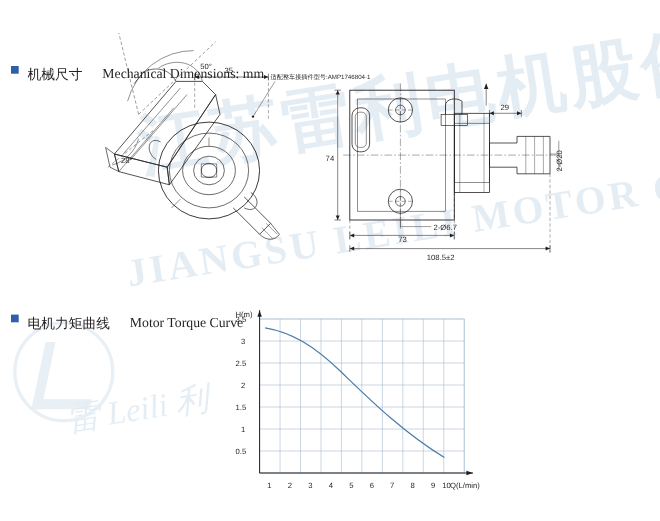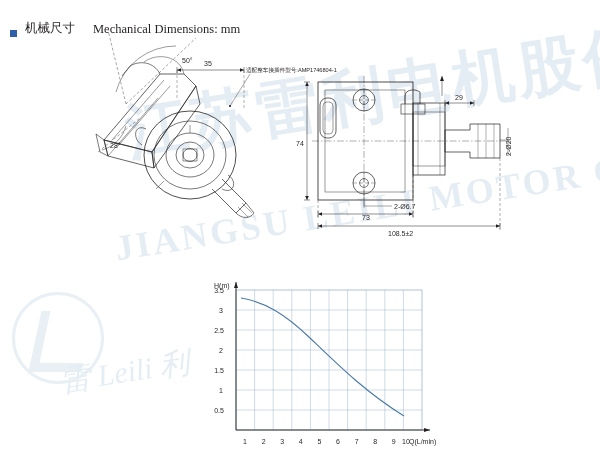--- a/index.html
+++ b/index.html
@@ -66,24 +66,25 @@
     font-size:30px;
     color:#7ea6c9;
     transform:rotate(-9deg);
     font-style:italic;
   }
 
   
   .heading{
     position:absolute;
     display:flex;
-    align-items:flex-end;
+    align-items:flex-start;
     gap:8px;
     font-size:12.5px;
     color:#231f20;
+    margin-top:40px;
   }
   .heading .bullet{
     width:7px;height:7px;
     background:#2f5fa8;
     display:inline-block;
   }
   .heading .cn{font-size:12.5px;}
   .heading .en{font-size:12.5px;margin-left:10px;font-family:Liberation Serif, serif;}
 
   #heading-mech{left:10px;top:20px;}
@@ -111,20 +112,25 @@
     <div class="wm-logo"></div>
     <div class="wm-sub">雷 Leili 利</div>
   </div>
 
   <div class="heading" id="heading-mech">
     <span class="bullet"></span>
     <span class="cn">机械尺寸</span>
     <span class="en">Mechanical Dimensions: mm</span>
   </div>
 
+  <div class="heading" id="heading-torque">
+    <span class="bullet"></span>
+    <span class="cn">电机力矩曲线</span>
+    <span class="en">Motor Torque Curve</span>
+  </div>
 
   <div class="draw">
     <svg width="600" height="474" viewBox="0 0 600 474" xmlns="http://www.w3.org/2000/svg">
       <g fill="none" stroke="#231f20" stroke-width="0.6">
 
         <g>
 
           <g transform="translate(88,60)">
 
             <path d="M16,80 L72,14 L96,14 L108,26 L64,92 Z" stroke="#231f20" stroke-width="0.7"></path>

